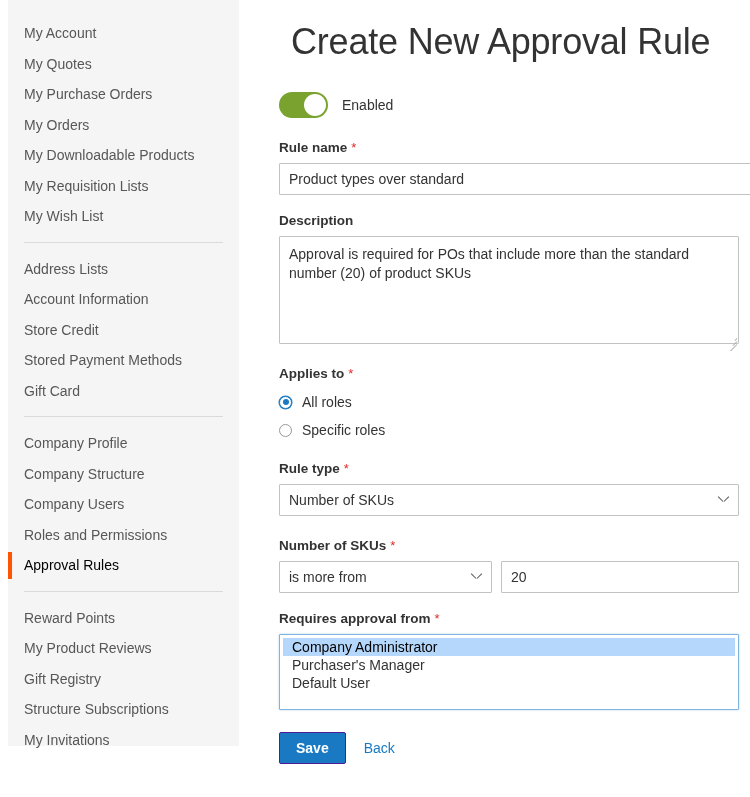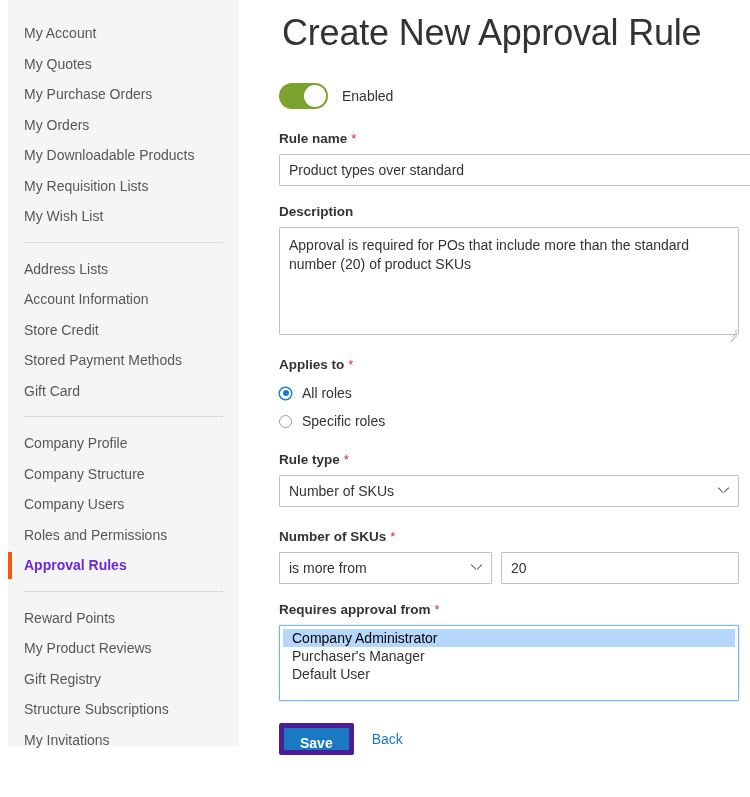--- a/index.html
+++ b/index.html
@@ -26,22 +26,22 @@
     position: relative;
     height: 30.5px;
     line-height: 30.5px;
     padding-left: 16px;
     font-size: 14px;
     color: #575757;
     white-space: nowrap;
     cursor: pointer;
   }
   .nav-item.current {
-    font-weight: bold;
-    color: #6d28d9;
+    font-weight: normal;
+    color: #000000;
   }
   .nav-item.current::before {
     content: "";
     position: absolute;
     left: 0; top: 2px;
     width: 4px; height: 27px;
     background: #ff5501;
   }
   .nav-sep {
     height: 1px;
@@ -52,21 +52,21 @@
   
   .main {
     position: absolute;
     left: 279px; top: 0;
     width: 460px;
   }
   .page-title {
     font-size: 36px;
     font-weight: normal;
     color: #333333;
-    margin: 3px;
+    margin: 12px;
     padding-top: 4px;
     line-height: 52px;
     letter-spacing: -0.2px;
   }
 
   
   .toggle-row {
     display: flex;
     align-items: center;
     margin-top: 24px;
@@ -247,21 +247,21 @@
   }
 
   
   .actions {
     display: flex;
     align-items: center;
     margin-top: 22px;
   }
   .btn-primary {
     background: #1979c3;
-    border: 5px solid #4c1d95;
+    border: 1px solid #4c1d95;
     color: #ffffff;
     font-size: 14px;
     font-weight: bold;
     font-family: "Liberation Sans", sans-serif;
     padding: 0 16px;
     height: 32px;
     line-height: 30px;
     border-radius: 2px;
     cursor: pointer;
   }

